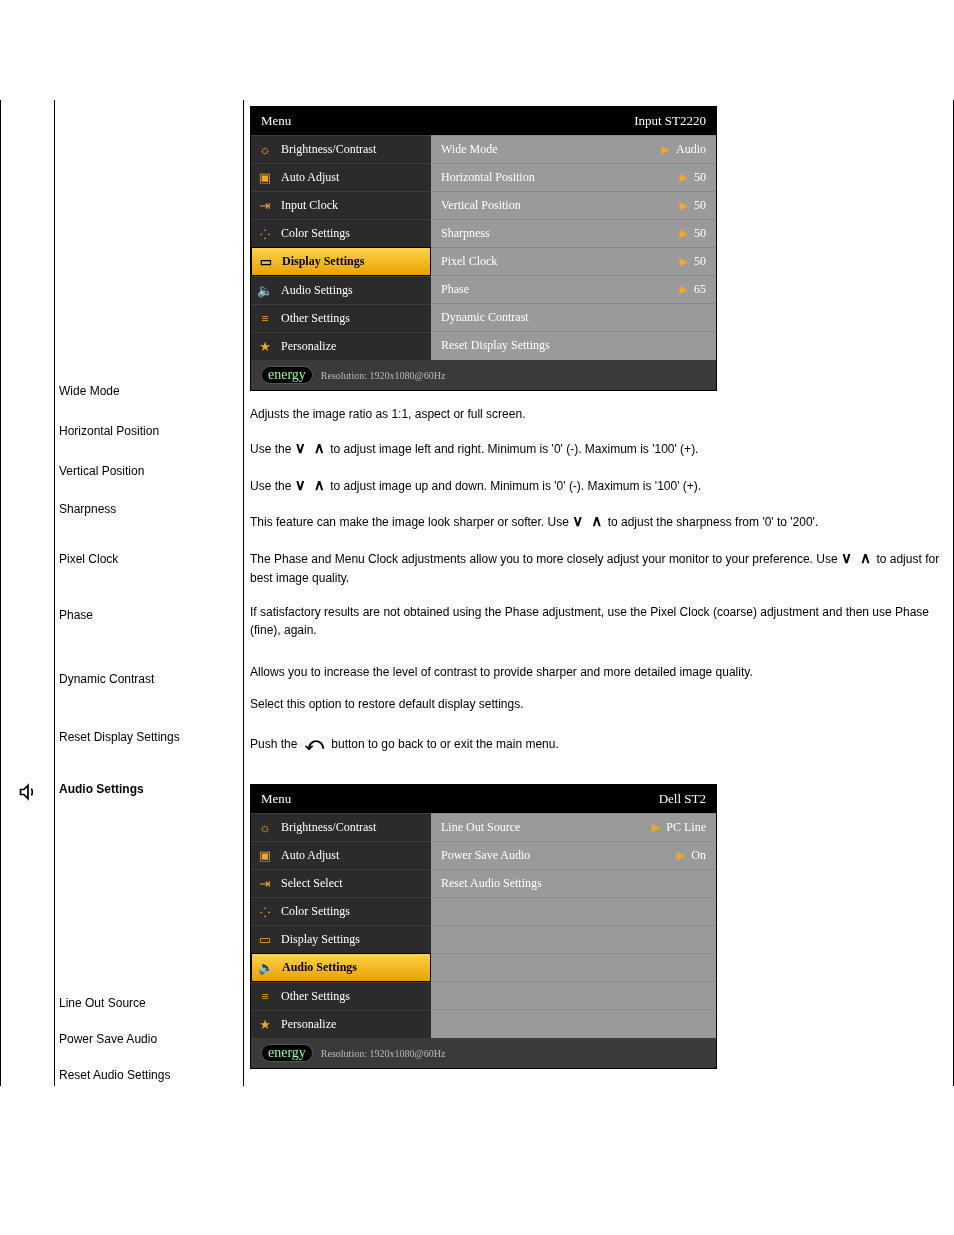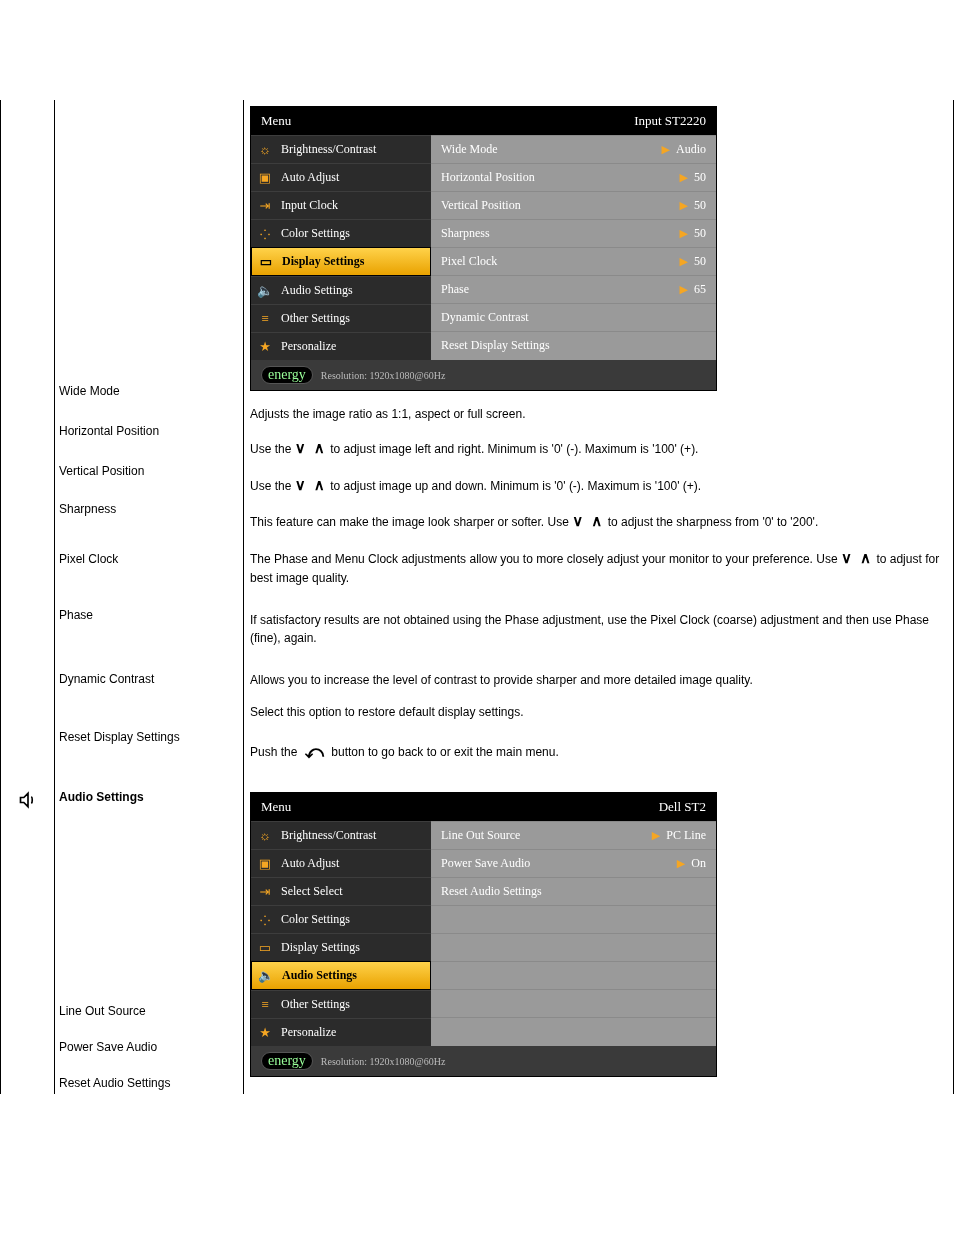--- a/index.html
+++ b/index.html
@@ -135,21 +135,21 @@
                 <span class="energy">energy</span>
                 <span>Resolution:  1920x1080@60Hz</span>
               </div>
     </div>
 
     <div class="desc-block">Adjusts the image ratio as 1:1, aspect or full screen.</div>
     <div class="desc-block"><span>Use the </span><span class="vchev">∨ ∧</span><span> to adjust image left and right. Minimum is '0' (-). Maximum is '100' (+).</span></div>
     <div class="desc-block"><span>Use the </span><span class="vchev">∨ ∧</span><span> to adjust image up and down. Minimum is '0' (-). Maximum is '100' (+).</span></div>
     <div class="desc-block"><span>This feature can make the image look sharper or softer. Use </span><span class="vchev">∨ ∧</span><span> to adjust the sharpness from '0' to '200'.</span></div>
     <div class="desc-block"><span>The Phase and Menu Clock adjustments allow you to more closely adjust your monitor to your preference. Use </span><span class="vchev">∨ ∧</span><span> to adjust for best image quality.</span></div>
-    <div class="desc-block" style="margin-top:24px">If satisfactory results are not obtained using the Phase adjustment, use the Pixel Clock (coarse) adjustment and then use Phase (fine), again.</div>
+    <div class="desc-block" style="margin-top:16px">If satisfactory results are not obtained using the Phase adjustment, use the Pixel Clock (coarse) adjustment and then use Phase (fine), again.</div>
     <div class="desc-block" style="margin-top:24px">Allows you to increase the level of contrast to provide sharper and more detailed image quality.</div>
     <div class="desc-block" style="margin-top:12px">
       <span>Select this option to restore default display settings.</span><br><br>
       <span>Push the </span><span class="back-icon">⤺</span><span> button to go back to or exit the main menu.</span>
     </div>
   </td>
 </tr>
 
 <tr>
   <td class="col-icon">

